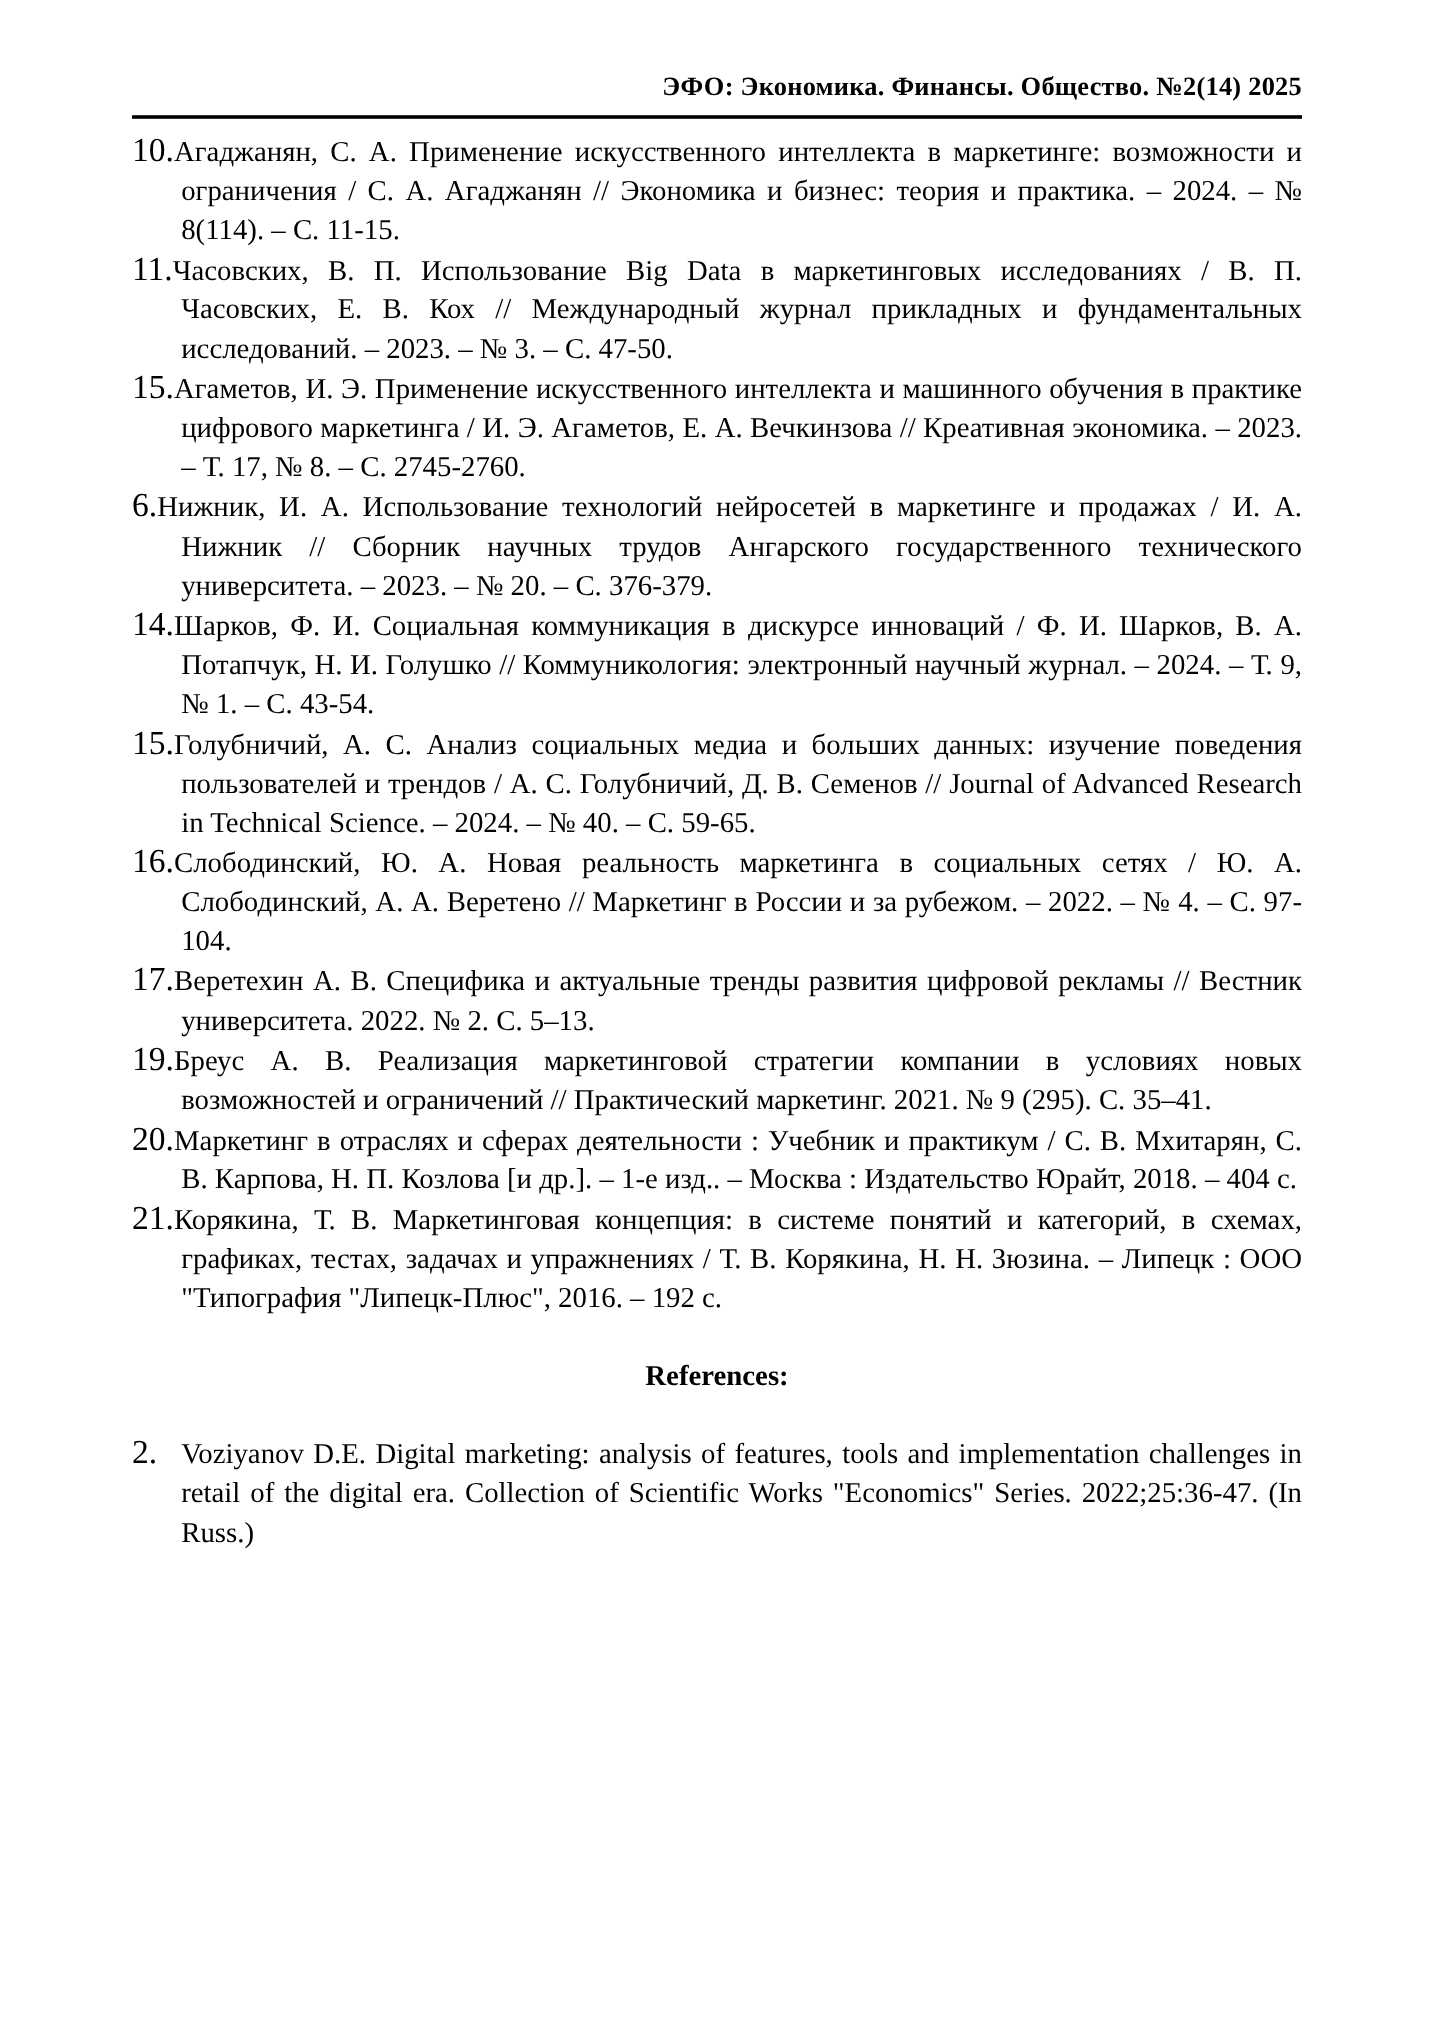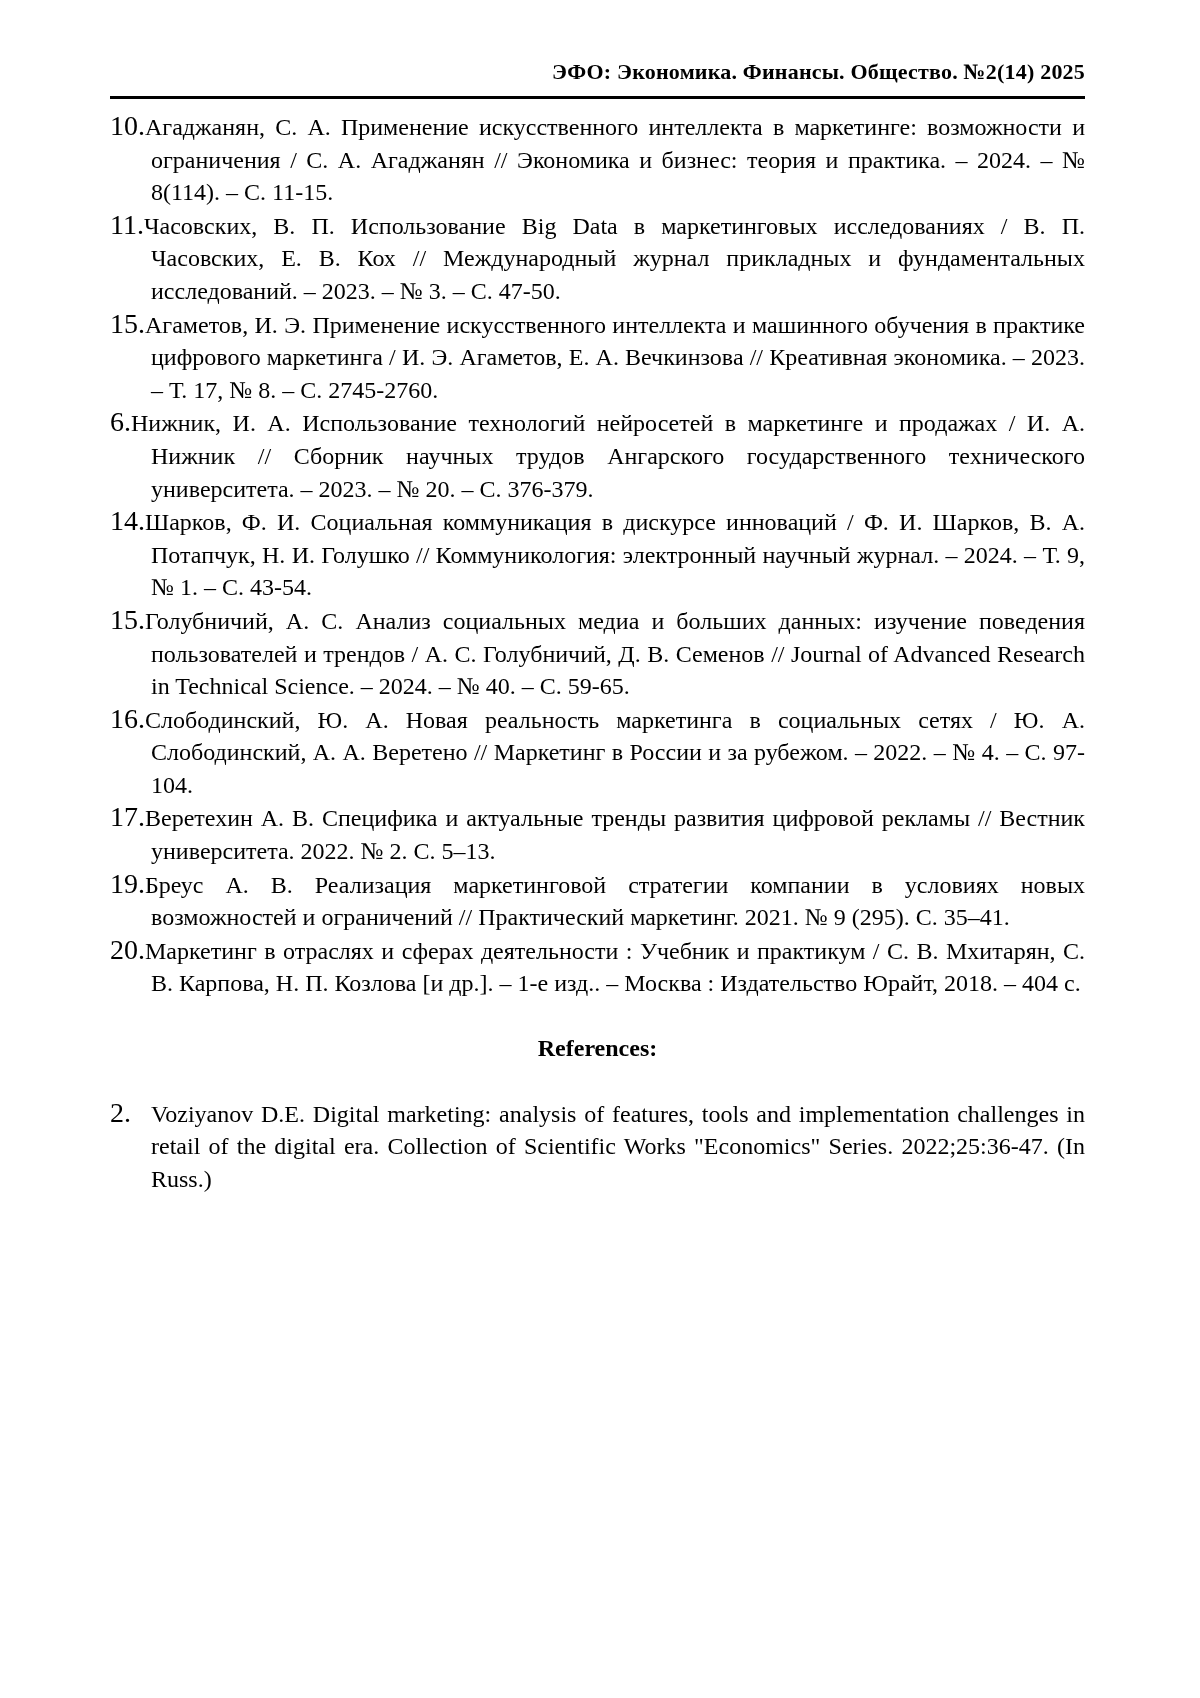--- a/index.html
+++ b/index.html
@@ -86,20 +86,21 @@
     <div class="ref"><span class="num">10.</span><span>Агаджанян, С. А. Применение искусственного интеллекта в маркетинге: возможности и ограничения / С. А. Агаджанян // Экономика и бизнес: теория и практика. – 2024. – № 8(114). – С. 11-15.</span></div>
     <div class="ref"><span class="num">11.</span><span>Часовских, В. П. Использование Big Data в маркетинговых исследованиях / В. П. Часовских, Е. В. Кох // Международный журнал прикладных и фундаментальных исследований. – 2023. – № 3. – С. 47-50.</span></div>
     <div class="ref"><span class="num">15.</span><span>Агаметов, И. Э. Применение искусственного интеллекта и машинного обучения в практике цифрового маркетинга / И. Э. Агаметов, Е. А. Вечкинзова // Креативная экономика. – 2023. – Т. 17, № 8. – С. 2745-2760.</span></div>
     <div class="ref"><span class="num">6.</span><span>Нижник, И. А. Использование технологий нейросетей в маркетинге и продажах / И. А. Нижник // Сборник научных трудов Ангарского государственного технического университета. – 2023. – № 20. – С. 376-379.</span></div>
     <div class="ref"><span class="num">14.</span><span>Шарков, Ф. И. Социальная коммуникация в дискурсе инноваций / Ф. И. Шарков, В. А. Потапчук, Н. И. Голушко // Коммуникология: электронный научный журнал. – 2024. – Т. 9, № 1. – С. 43-54.</span></div>
     <div class="ref"><span class="num">15.</span><span>Голубничий, А. С. Анализ социальных медиа и больших данных: изучение поведения пользователей и трендов / А. С. Голубничий, Д. В. Семенов // Journal of Advanced Research in Technical Science. – 2024. – № 40. – С. 59-65.</span></div>
     <div class="ref"><span class="num">16.</span><span>Слободинский, Ю. А. Новая реальность маркетинга в социальных сетях / Ю. А. Слободинский, А. А. Веретено // Маркетинг в России и за рубежом. – 2022. – № 4. – С. 97-104.</span></div>
     <div class="ref"><span class="num">17.</span><span>Веретехин А. В. Специфика и актуальные тренды развития цифровой рекламы // Вестник университета. 2022. № 2. С. 5–13.</span></div>
     <div class="ref"><span class="num">19.</span><span>Бреус А. В. Реализация маркетинговой стратегии компании в условиях новых возможностей и ограничений // Практический маркетинг. 2021. № 9 (295). С. 35–41.</span></div>
     <div class="ref"><span class="num">20.</span><span>Маркетинг в отраслях и сферах деятельности : Учебник и практикум / С. В. Мхитарян, С. В. Карпова, Н. П. Козлова [и др.]. – 1-е изд.. – Москва : Издательство Юрайт, 2018. – 404 с.</span></div>
+    <div class="ref"><span class="num">21.</span><span>Корякина, Т. В. Маркетинговая концепция: в системе понятий и категорий, в схемах, графиках, тестах, задачах и упражнениях / Т. В. Корякина, Н. Н. Зюзина. – Липецк : ООО "Типография "Липецк-Плюс", 2016. – 192 с.</span></div>
 
     <h2 class="refs-heading">References:</h2>
 
     <div>
       <div class="ref en"><span class="num">2.</span><span>Voziyanov D.E. Digital marketing: analysis of features, tools and implementation challenges in retail of the digital era. Collection of Scientific Works "Economics" Series. 2022;25:36-47. (In Russ.)</span></div>
     </div>
   </main>
 
   <footer class="page-footer">
     <div class="footer-rule"></div>

